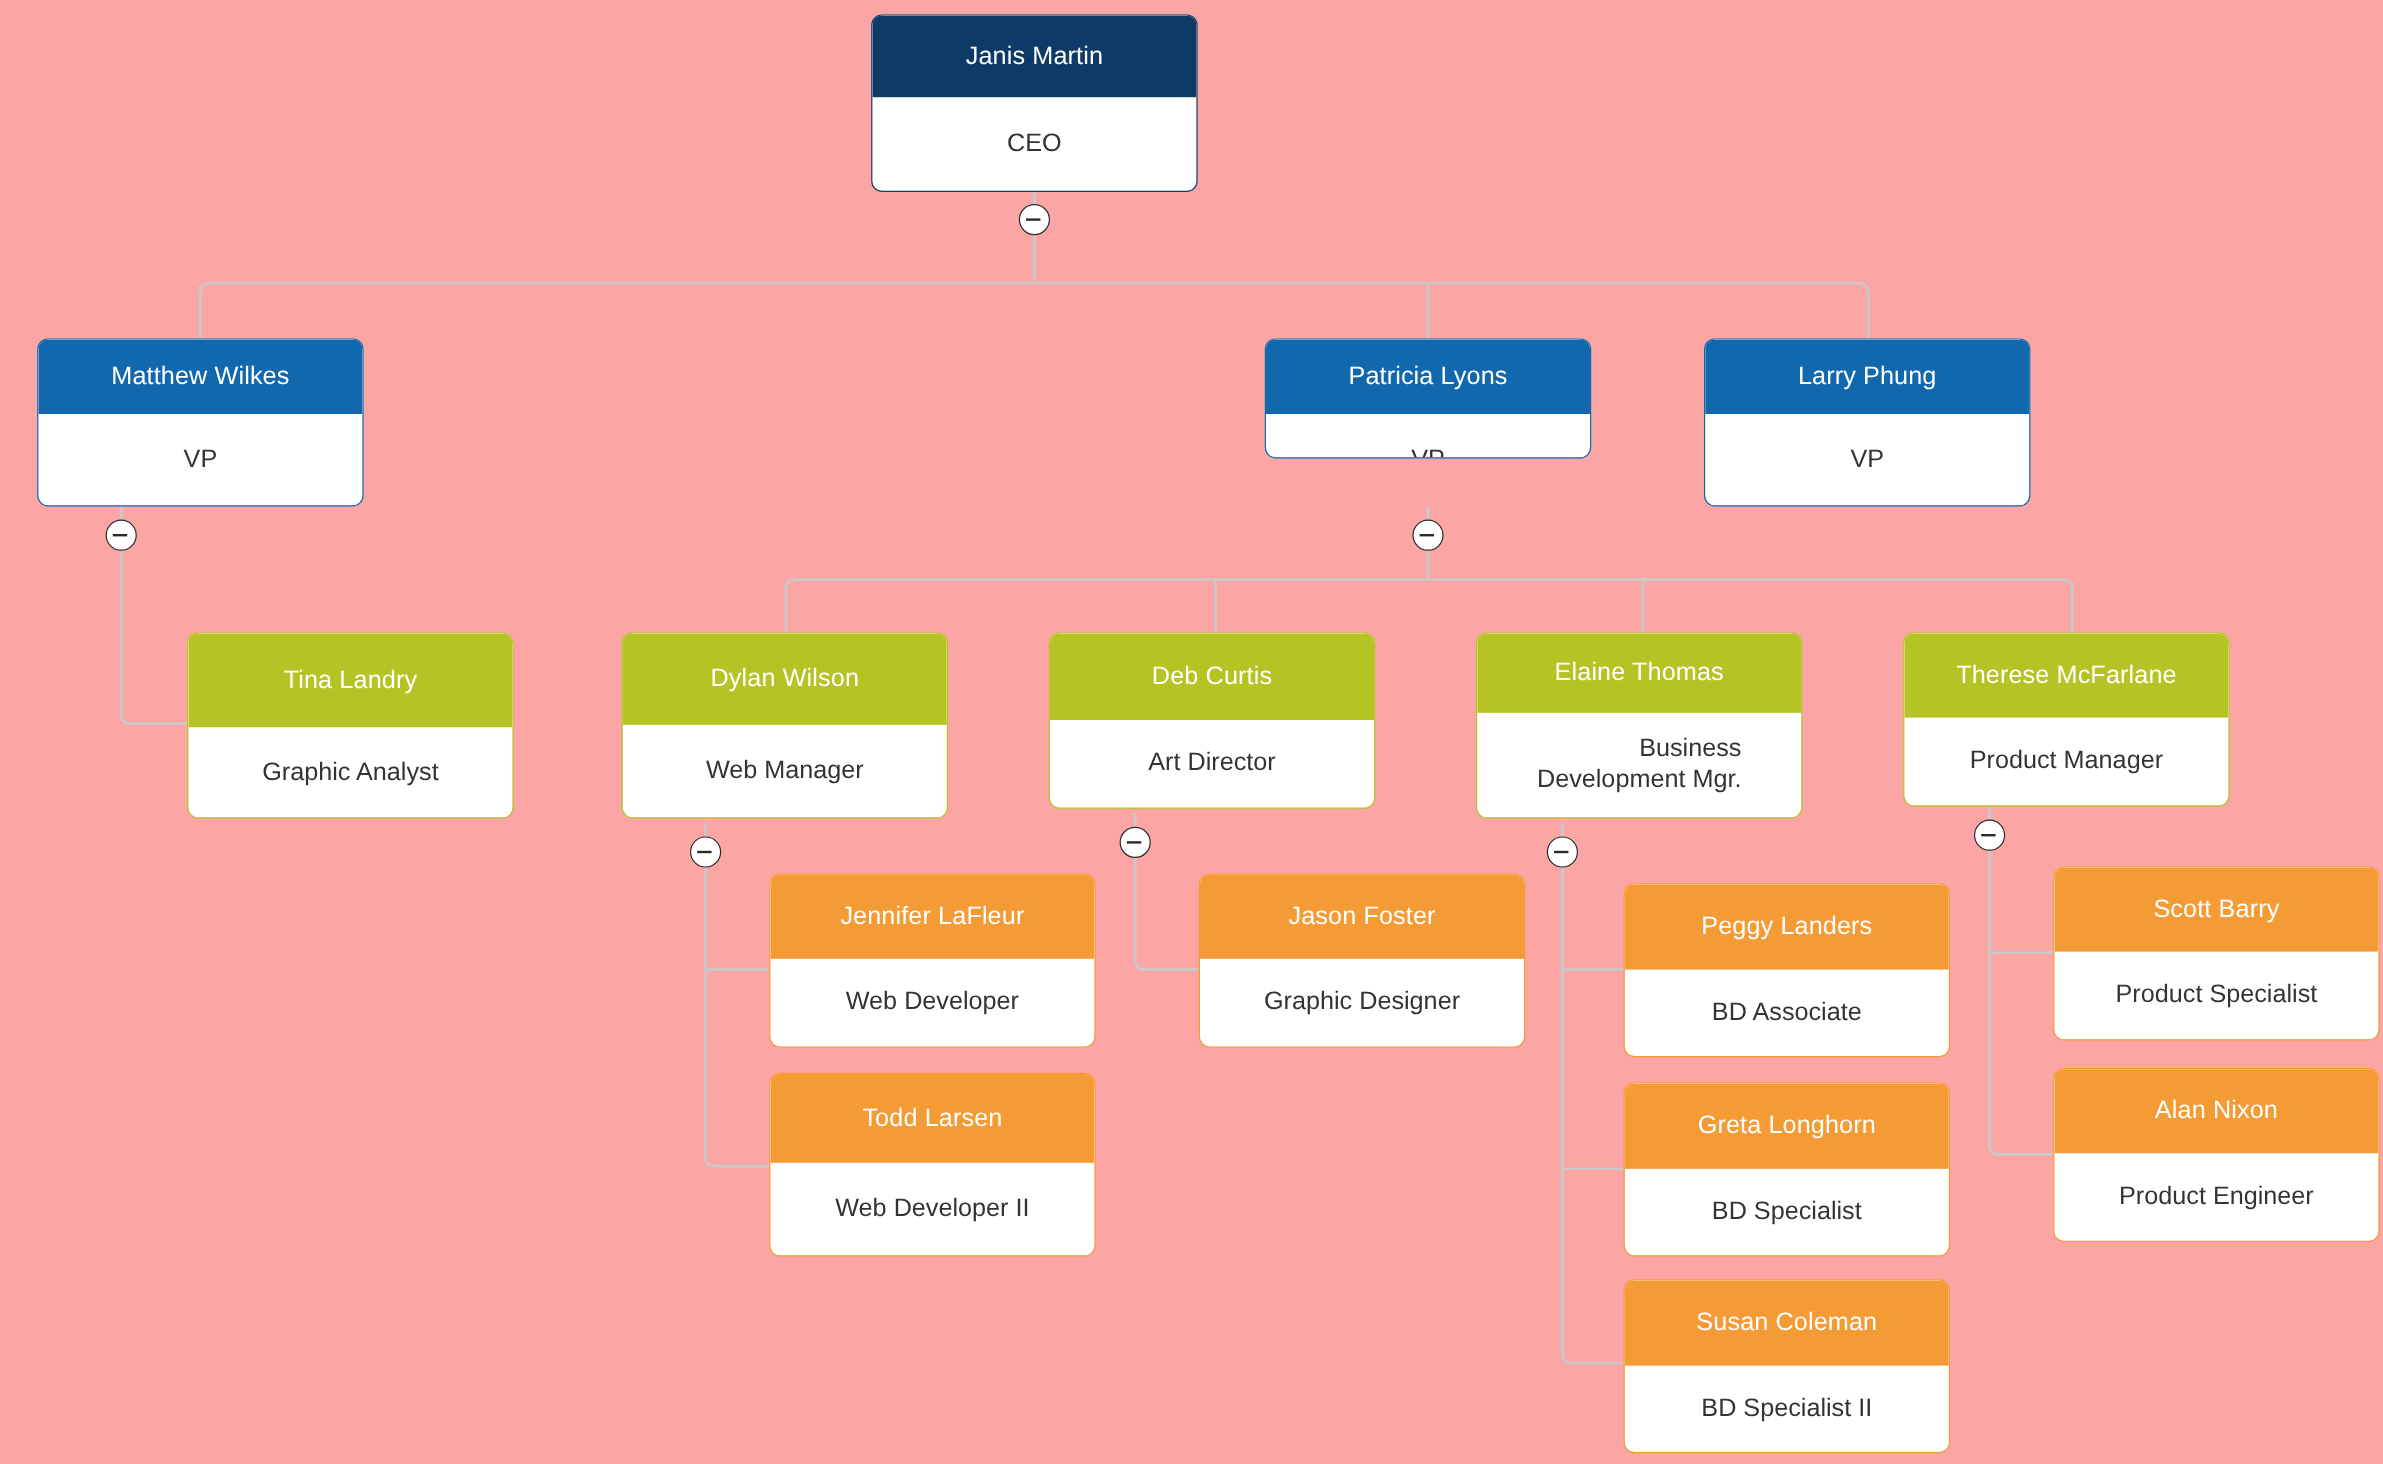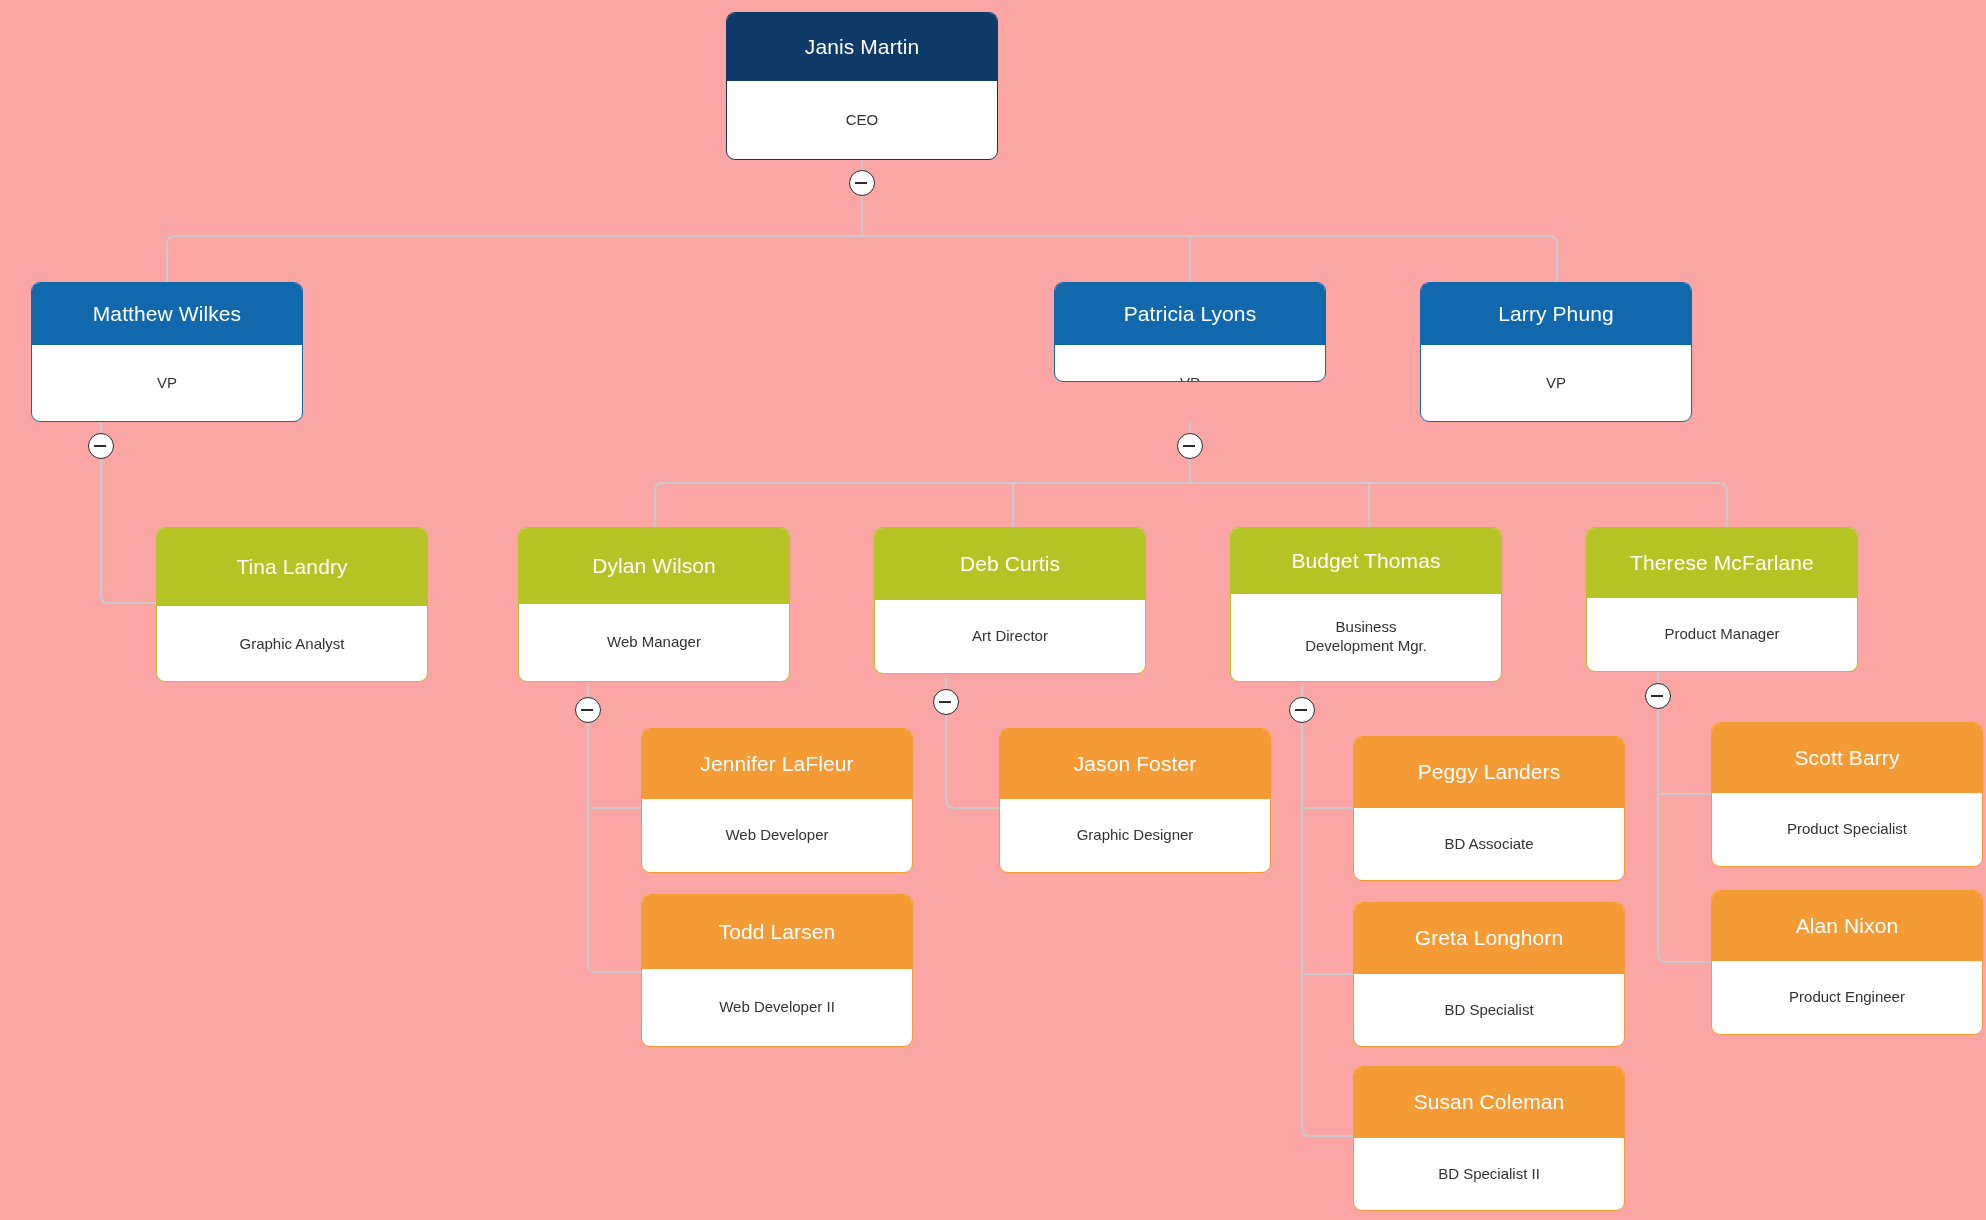--- a/index.html
+++ b/index.html
@@ -50,22 +50,22 @@
     text-align: center;
     line-height: 1.15;
   }
   .node .body {
     box-sizing: border-box;
     width: 100%;
     display: flex;
     align-items: center;
     justify-content: center;
     color: #333333;
-    font-size: 15px;
-    text-align: center;
+    font-size: 21px;
+    text-align: right;
     line-height: 1.25;
     padding: 0 8px;
     white-space: pre-line;
   }
 
   
   .lvl-ceo   { border-color: #0d3a66; }
   .lvl-ceo   .hdr { background: #0d3a66; }
   .lvl-vp    { border-color: #1168ad; }
   .lvl-vp    .hdr { background: #1168ad; }
@@ -171,21 +171,21 @@
   </div>
   <div class="toggle" style="left:575px; top:697px;"></div>
 
   <div class="node lvl-mgr" style="left:874px; top:527px; width:272px; height:147px;">
     <div class="hdr" style="height:72px;">Deb Curtis</div>
     <div class="body" style="height:72px;">Art Director</div>
   </div>
   <div class="toggle" style="left:933px; top:689px;"></div>
 
   <div class="node lvl-mgr" style="left:1230px; top:527px; width:272px; height:155px;">
-    <div class="hdr" style="height:66px;">Budget Thomas</div>
+    <div class="hdr" style="height:66px;">Elaine Thomas</div>
     <div class="body" style="height:86px;">Business
 Development Mgr.</div>
   </div>
   <div class="toggle" style="left:1289px; top:697px;"></div>
 
   <div class="node lvl-mgr" style="left:1586px; top:527px; width:272px; height:145px;">
     <div class="hdr" style="height:70px;">Therese McFarlane</div>
     <div class="body" style="height:73px;">Product Manager</div>
   </div>
   <div class="toggle" style="left:1645px; top:683px;"></div>

